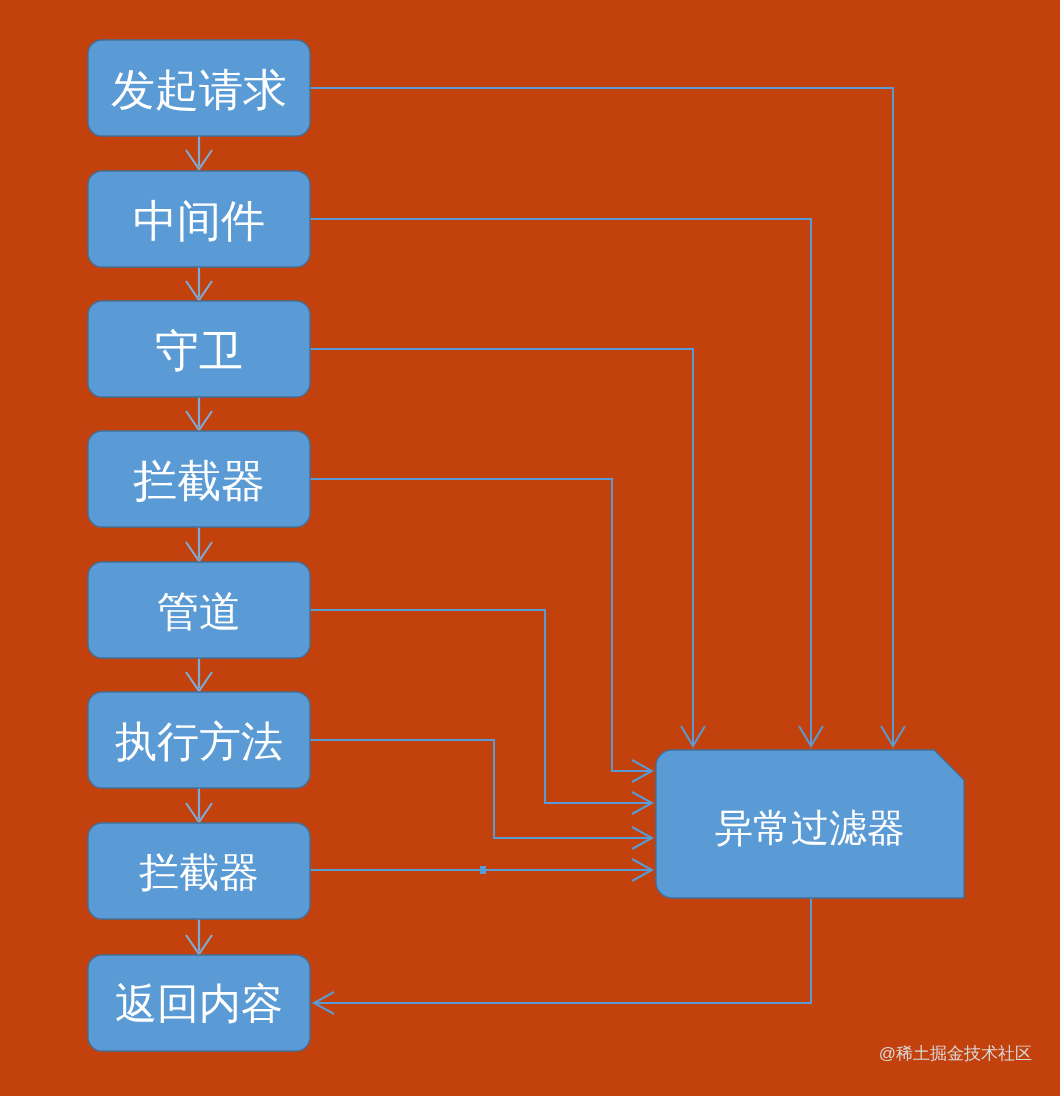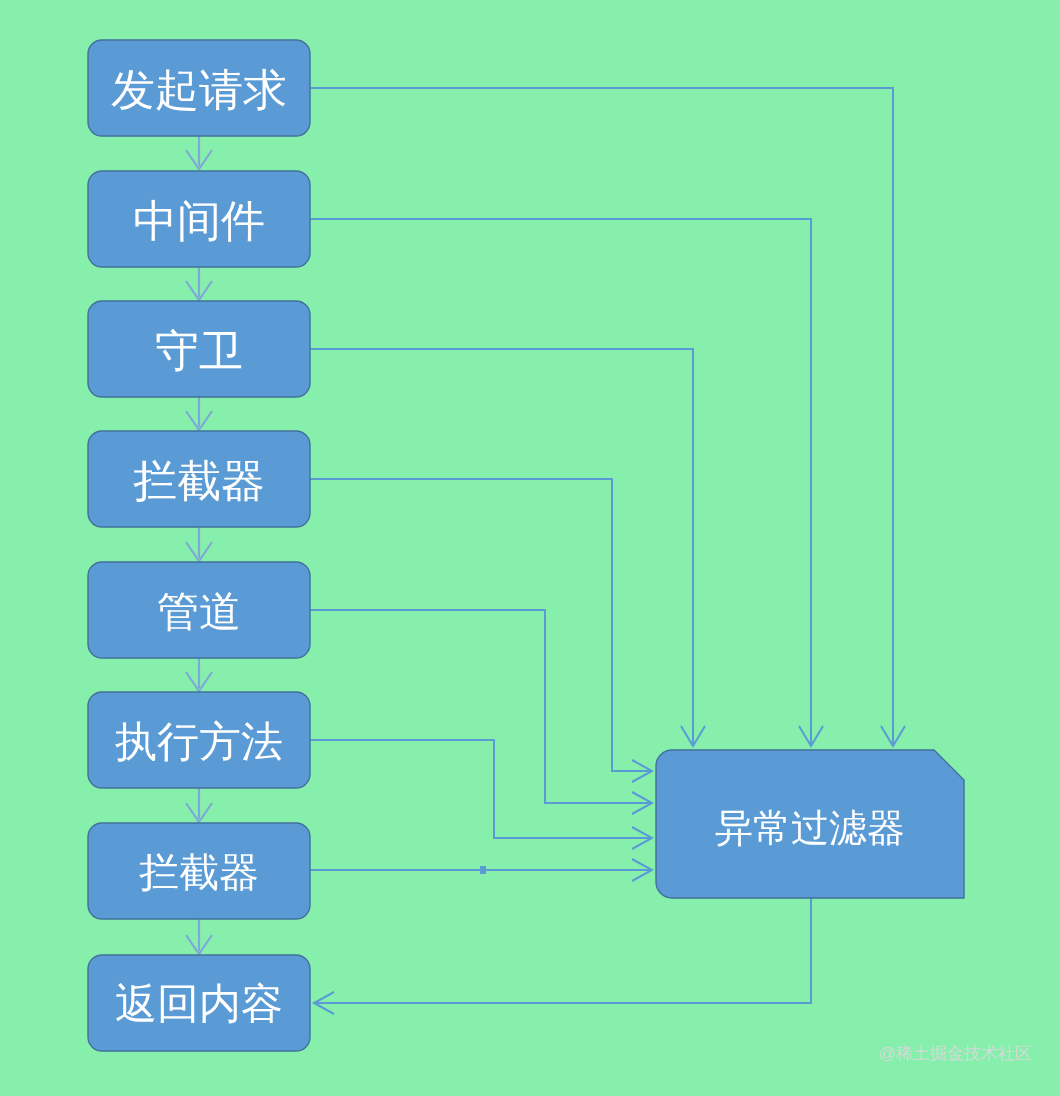--- a/index.html
+++ b/index.html
@@ -10,21 +10,21 @@
   body {
     width: 1060px;
     height: 1096px;
     font-family: "Liberation Serif", "DejaVu Serif", serif;
     overflow: hidden;
   }
   #diagram-root {
     position: relative;
     width: 1060px;
     height: 1096px;
-    background: #86efac;
+    background: #c2410c;
   }
   svg#flow-svg {
     display: block;
     width: 1060px;
     height: 1096px;
   }
   .node-shape {
     fill: #5B9BD5;
     stroke: #41719C;
     stroke-width: 1.4;

